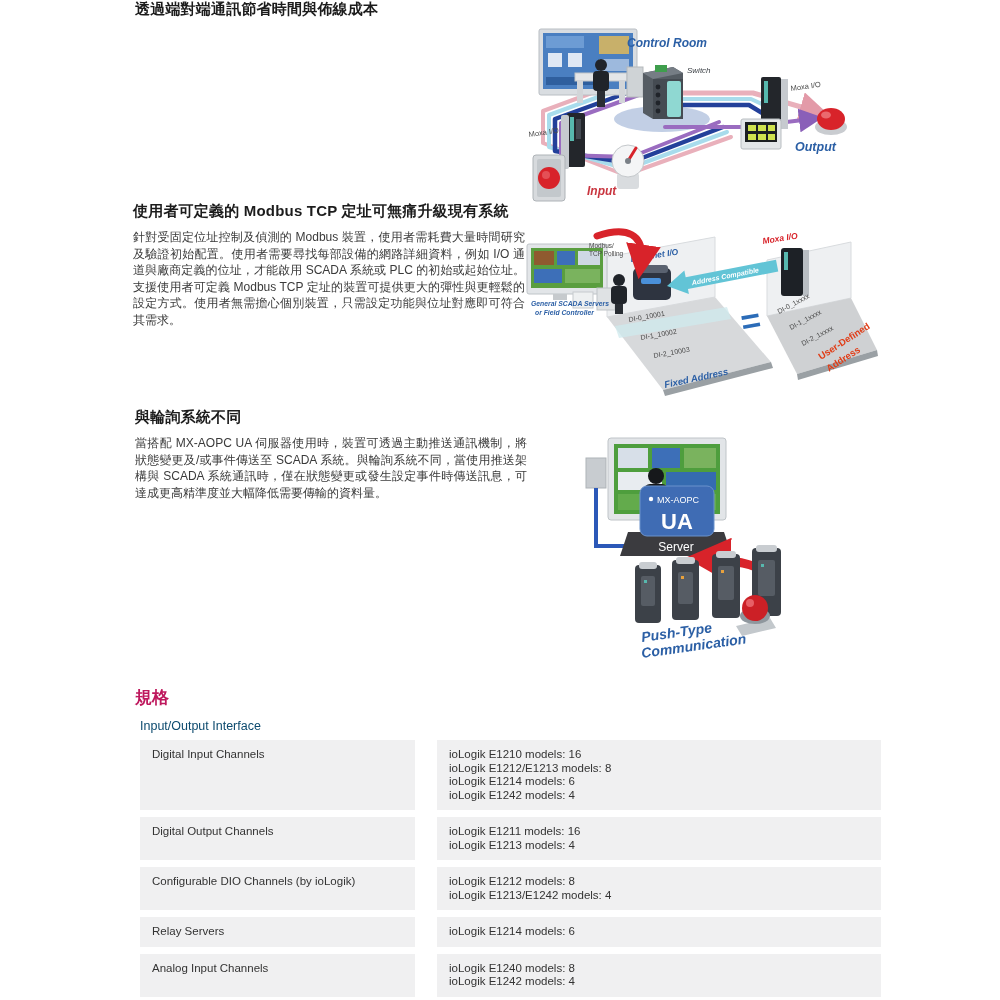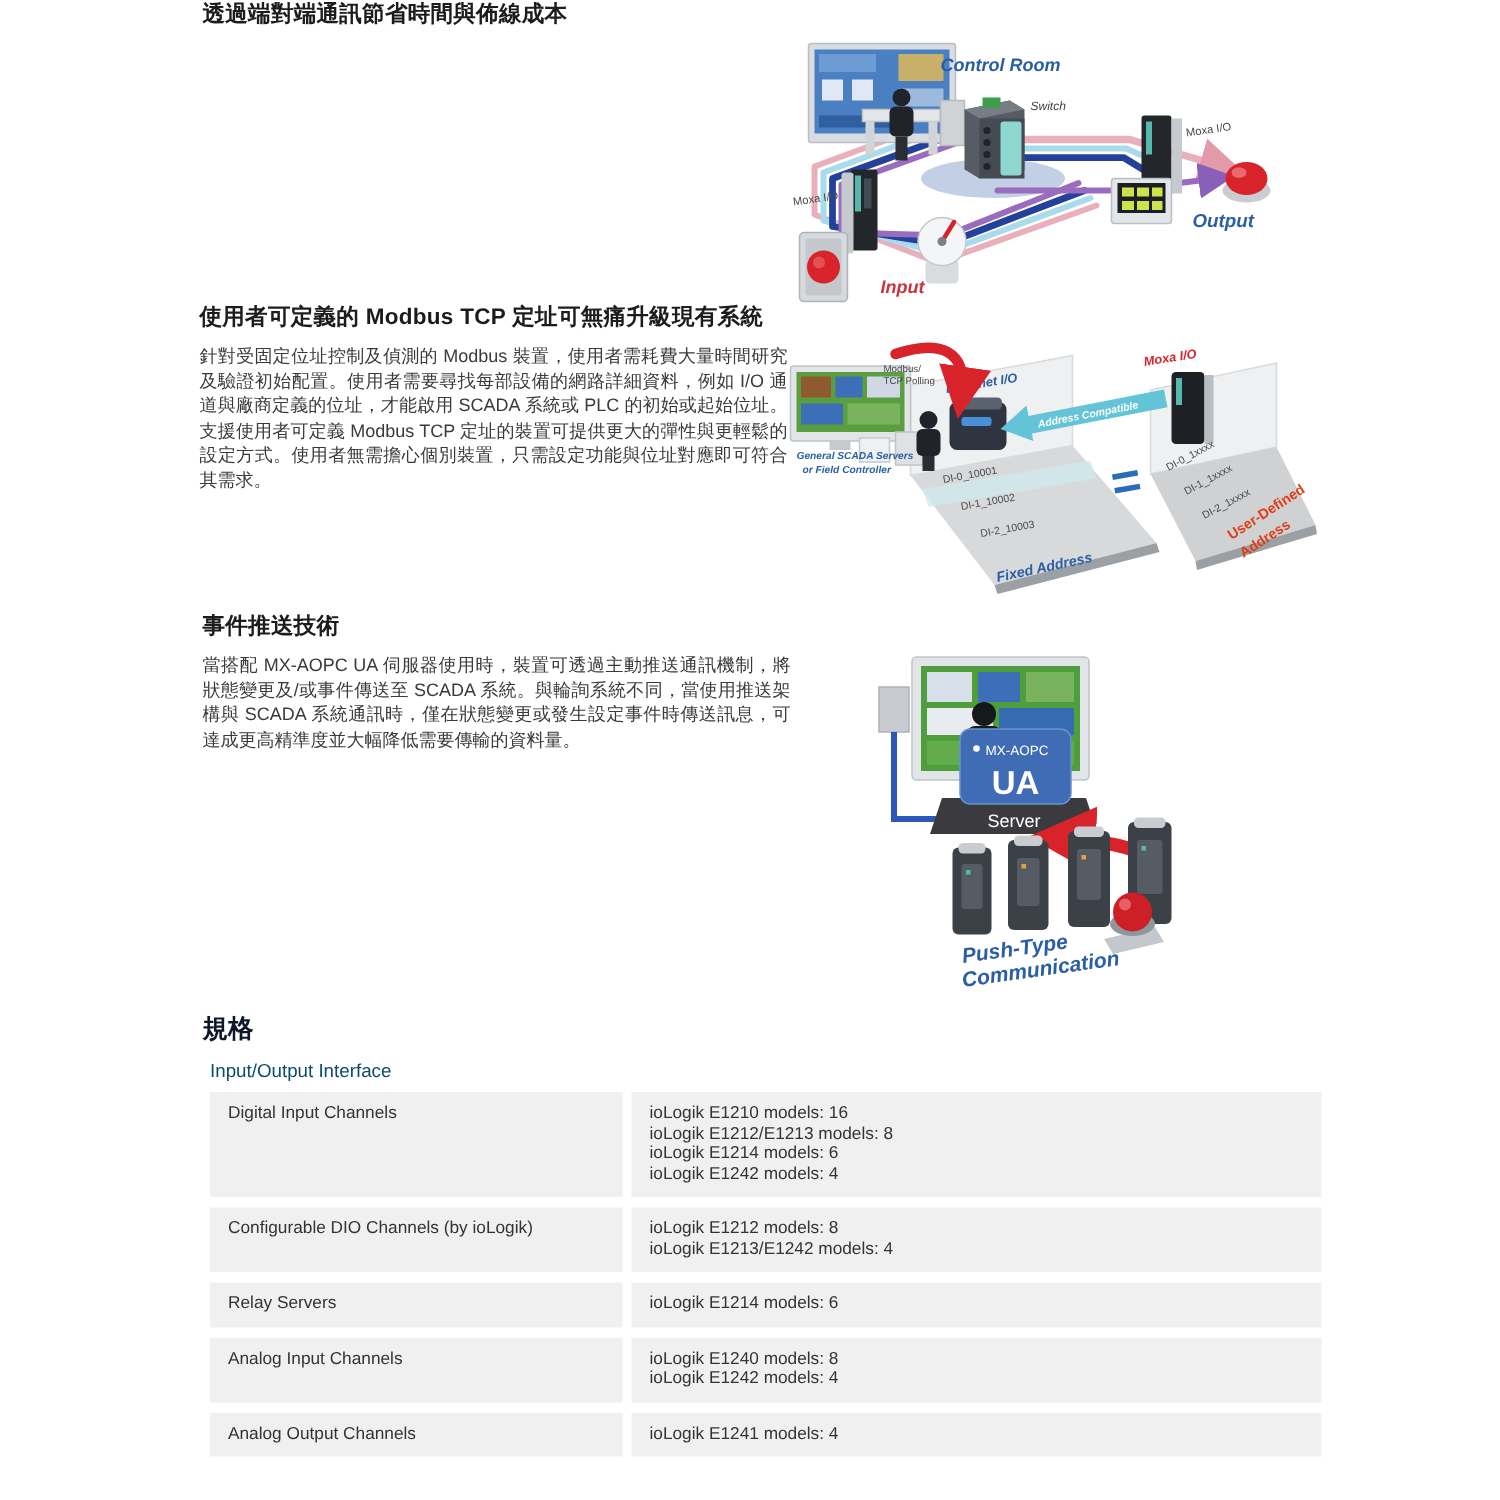--- a/index.html
+++ b/index.html
@@ -11,24 +11,24 @@
   .abs{position:absolute;}
   
   .section{width:392px;}
   .section h2{
     margin:0 0 8px 0;font-size:15px;font-weight:bold;color:#1c1c1c;letter-spacing:.2px;
   }
   .section p{
     margin:0;font-size:12px;line-height:16.5px;color:#3a3a3a;text-align:justify;
   }
   
-  .specs-title{margin:0 0 10px 0;font-size:17px;font-weight:bold;color:#0f172a;}
+  .specs-title{margin:12px 0 10px 0;font-size:17px;font-weight:bold;color:#be185d;}
   .specs-sub{margin:0 0 7px 5px;font-size:12.5px;font-weight:normal;color:#0c4a6e;}
   .spec-table{width:741px;margin-left:5px;}
-  .spec-row{display:flex;gap:6px;margin-bottom:7px;}
+  .spec-row{display:flex;gap:22px;margin-bottom:7px;}
   .spec-cell{background:#f0f0f1;padding:8px 12px;font-size:11.5px;line-height:13.5px;color:#333;}
   .spec-label{flex:0 0 251px;}
   .spec-values{flex:1;white-space:pre-line;}
   
   svg{display:block;}
   .lbl-blue{fill:#2b5fa5;font-weight:bold;font-style:italic;}
   .lbl-red{fill:#c9353f;font-weight:bold;font-style:italic;}
   .lbl-small{fill:#4a4a4a;}
   text{font-family:"Liberation Sans","DejaVu Sans",sans-serif;}
 </style>
@@ -217,21 +217,21 @@
   </g>
   <text x="16" y="84" font-size="6.8" class="lbl-blue" font-style="normal">General SCADA Servers</text>
   <text x="20" y="93" font-size="6.8" class="lbl-blue" font-style="normal">or Field Controller</text>
 
   <path d="M 82,14 C 112,4 130,12 126,40" fill="none" stroke="#d8232a" stroke-width="7" stroke-linecap="round" marker-end="url(#ah-red)"></path>
   <text x="74" y="26" font-size="6.5" class="lbl-small">Modbus/</text>
   <text x="74" y="34" font-size="6.5" class="lbl-small">TCP Polling</text>
 </svg>
 
 <div class="abs section" style="left:135px;top:408px;">
-  <h2>事件推送技術</h2>
+  <h2>與輪詢系統不同</h2>
   <p>當搭配 MX-AOPC UA 伺服器使用時，裝置可透過主動推送通訊機制，將狀態變更及/或事件傳送至 SCADA 系統。與輪詢系統不同，當使用推送架構與 SCADA 系統通訊時，僅在狀態變更或發生設定事件時傳送訊息，可達成更高精準度並大幅降低需要傳輸的資料量。</p>
 </div>
 
 <svg class="abs" style="left:560px;top:430px;" width="330" height="240" viewBox="0 0 330 240">
   <defs>
     <marker id="ah-red2" markerWidth="5" markerHeight="5" refX="2.5" refY="2.5" orient="auto">
       <path d="M0,0 L5,2.5 L0,5 Z" fill="#d8232a"></path>
     </marker>
   </defs>
 
@@ -308,20 +308,25 @@
   <div class="spec-table">
 
       <div class="spec-row">
         <div class="spec-cell spec-label">Digital Input Channels</div>
         <div class="spec-cell spec-values">ioLogik E1210 models: 16
 ioLogik E1212/E1213 models: 8
 ioLogik E1214 models: 6
 ioLogik E1242 models: 4</div>
       </div>
 
+      <div class="spec-row">
+        <div class="spec-cell spec-label">Digital Output Channels</div>
+        <div class="spec-cell spec-values">ioLogik E1211 models: 16
+ioLogik E1213 models: 4</div>
+      </div>
 
       <div class="spec-row">
         <div class="spec-cell spec-label">Configurable DIO Channels (by ioLogik)</div>
         <div class="spec-cell spec-values">ioLogik E1212 models: 8
 ioLogik E1213/E1242 models: 4</div>
       </div>
 
       <div class="spec-row">
         <div class="spec-cell spec-label">Relay Servers</div>
         <div class="spec-cell spec-values">ioLogik E1214 models: 6</div>

